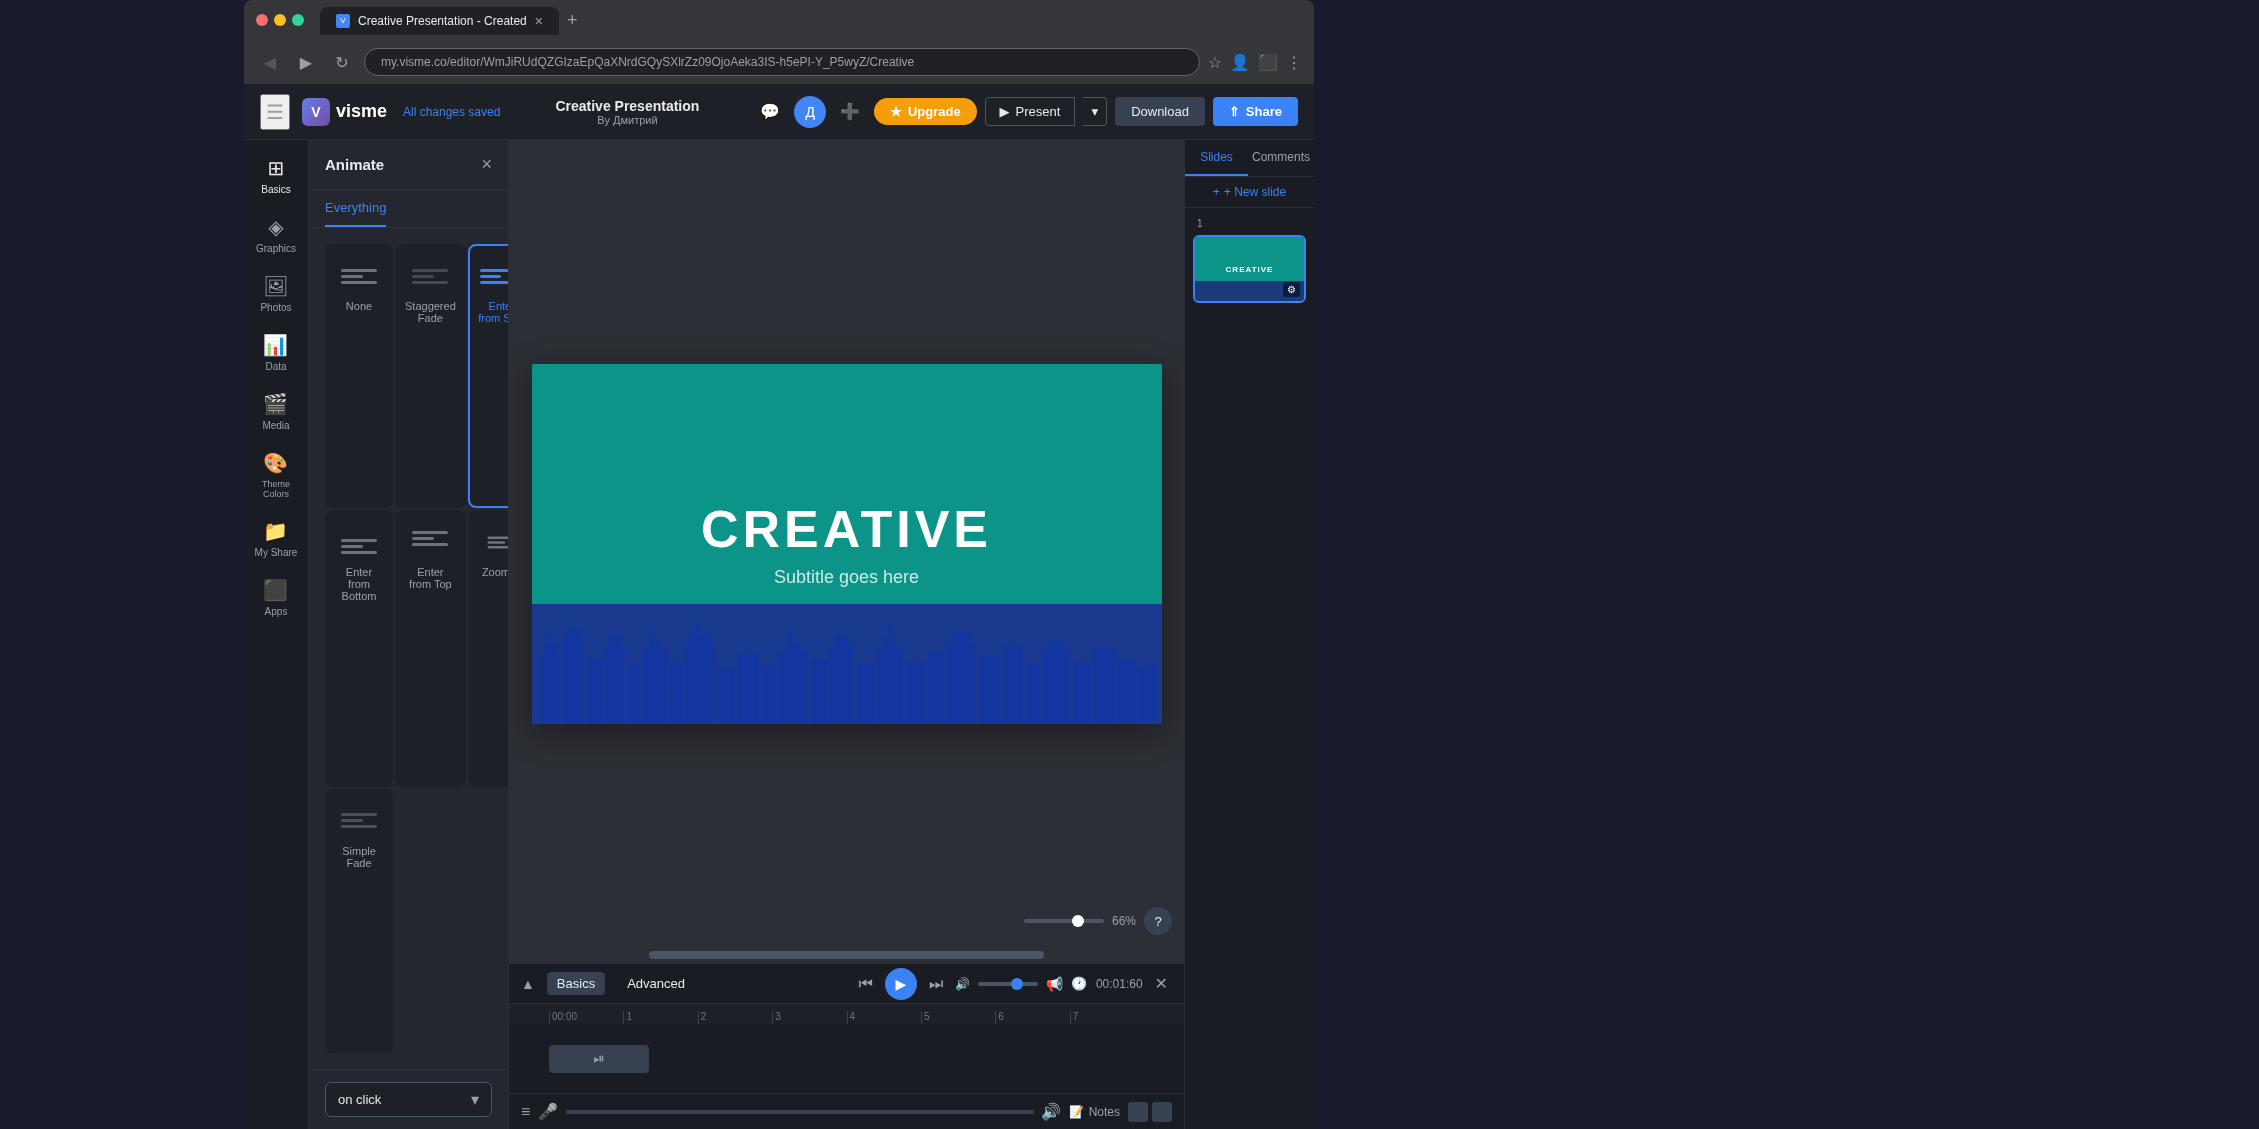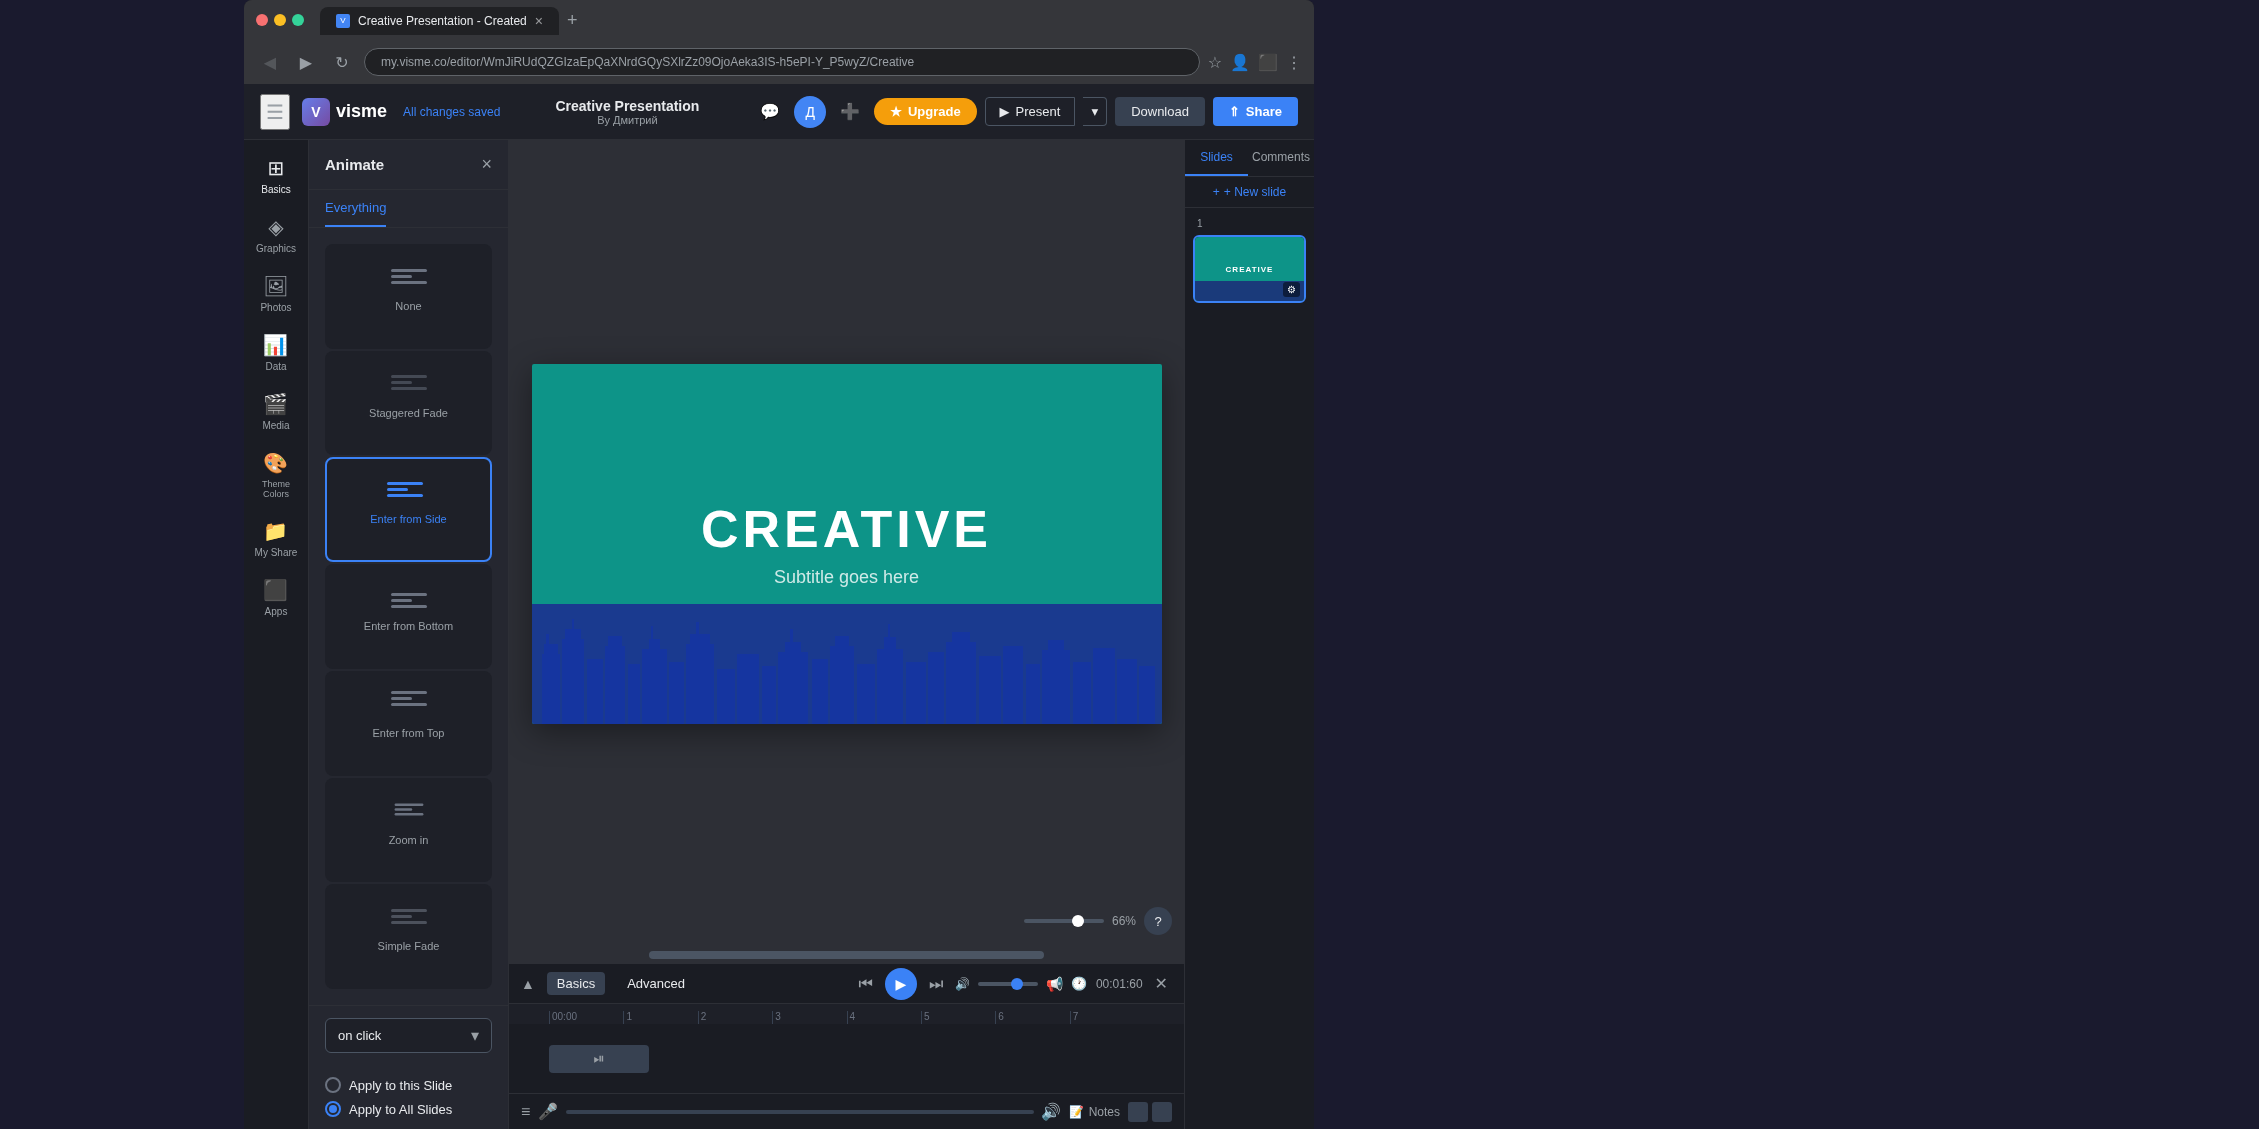--- a/index.html
+++ b/index.html
@@ -344,21 +344,21 @@
       border-bottom: 2px solid transparent;
     }
     .panel-tab.active {
       color: #3b82f6;
       border-bottom-color: #3b82f6;
     }
 
     .animation-grid {
       padding: 16px;
       display: grid;
-      grid-template-columns: 1fr;
+      grid-template-columns: 1fr 1fr 1fr;
       gap: 2px;
       flex: 1;
       overflow-y: auto;
     }
     .anim-card {
       background: #1e2028;
       border-radius: 8px;
       padding: 12px 8px 8px;
       display: flex;
       flex-direction: column;
@@ -965,30 +965,20 @@
 
         </div>
 
         <div class="trigger-section">
           <div style="display:flex; align-items:center; justify-content:space-between; background:#1e2028; border:1px solid #4b5563; border-radius:6px; padding:7px 12px; cursor:pointer;">
             <span style="color:#e8eaed; font-size:13px;">on click</span>
             <span style="color:#9aa0a6;">▾</span>
           </div>
         </div>
 
-        <div class="apply-section">
-          <div class="radio-option">
-            <div class="radio-circle"></div>
-            <span class="radio-label">Apply to this Slide</span>
-          </div>
-          <div class="radio-option">
-            <div class="radio-circle checked"></div>
-            <span class="radio-label">Apply to All Slides</span>
-          </div>
-        </div>
       </div>
 
       <div class="canvas-area">
         <div class="canvas-wrapper">
 
           <div class="slide-canvas">
             <div class="slide-content">
               <div class="slide-title">CREATIVE</div>
               <div class="slide-subtitle">Subtitle goes here</div>
             </div>

